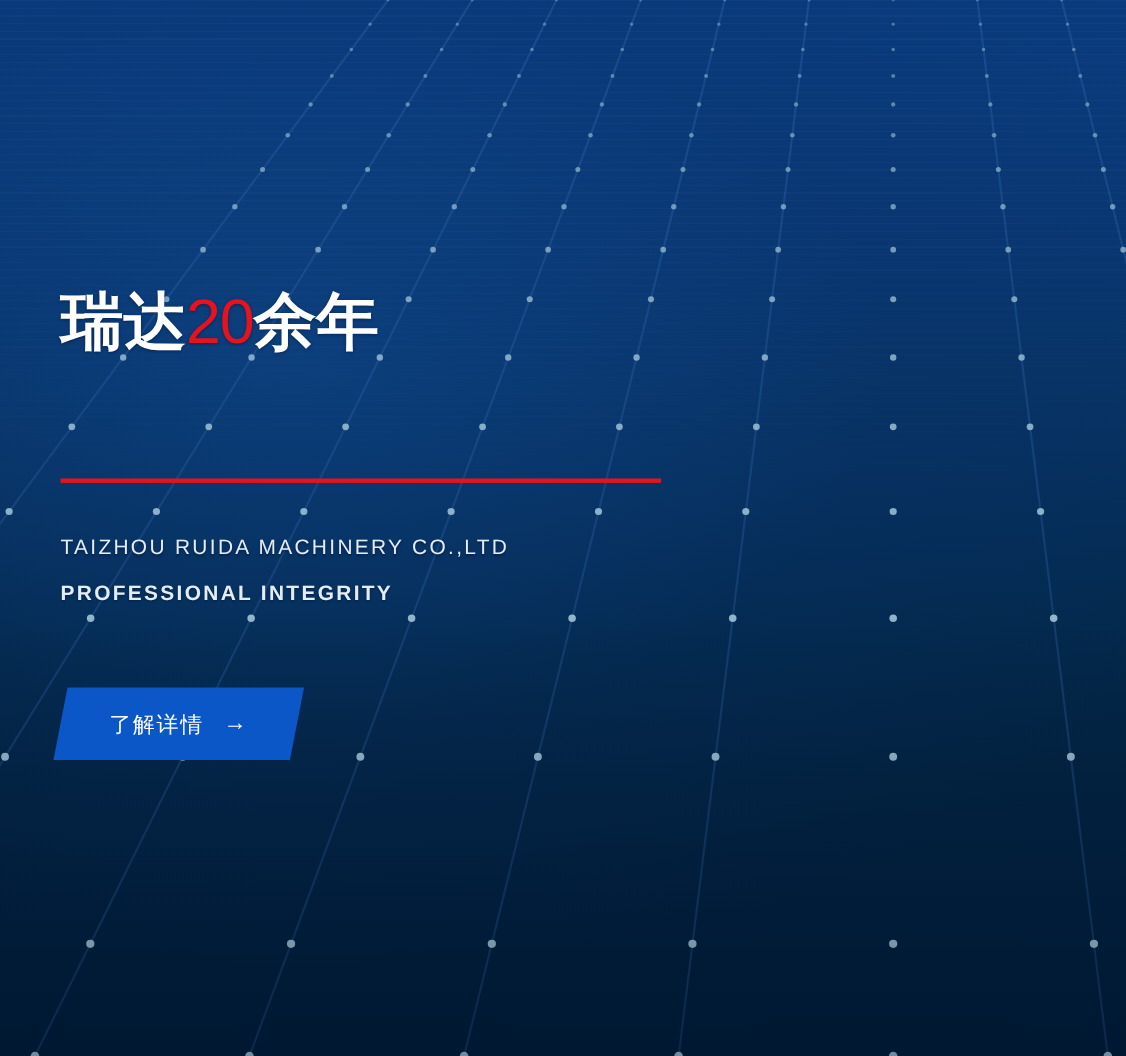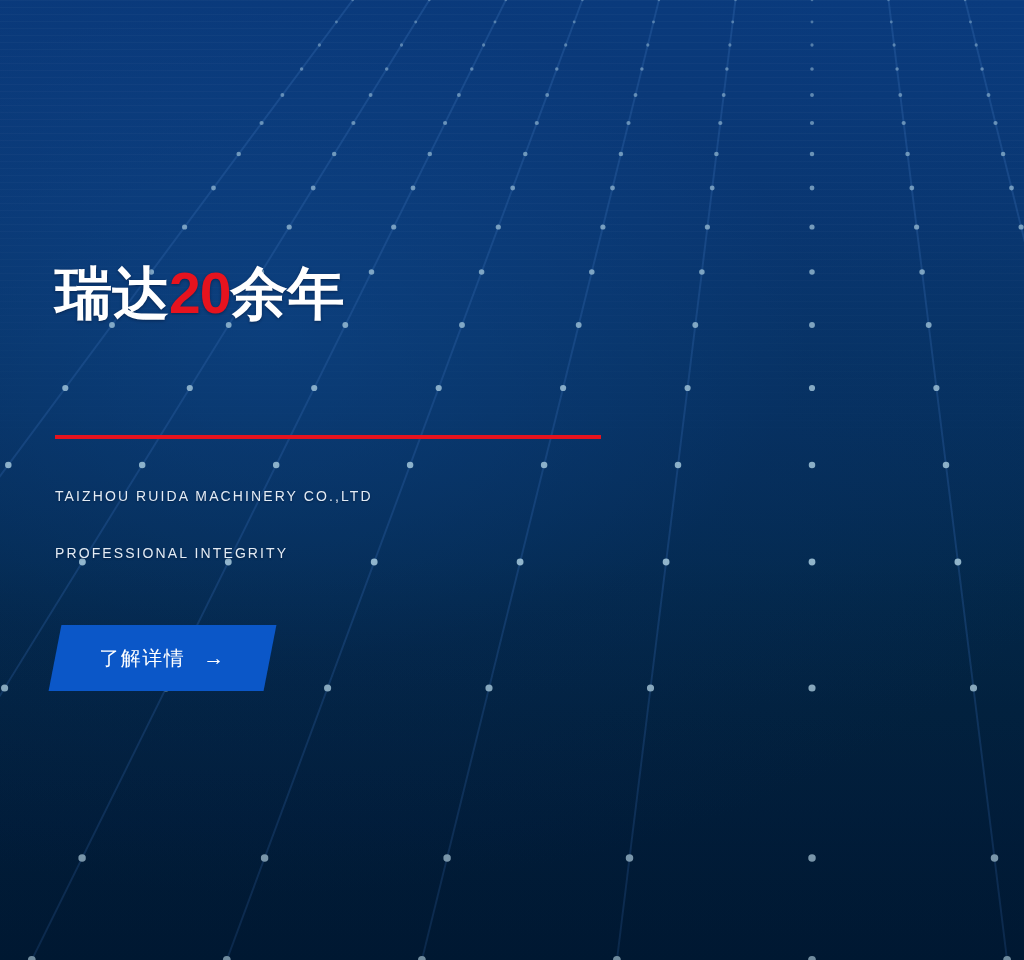--- a/index.html
+++ b/index.html
@@ -103,47 +103,47 @@
     font-size: 57px;
     line-height: 87px;
     font-weight: 700;
     color: #ffffff;
     letter-spacing: 0px;
     white-space: nowrap;
     text-shadow: 0 1px 3px rgba(0,12,36,0.45);
   }
   .headline .num {
     color: #e6131e;
-    font-weight: 700;
+    font-weight: 400;
     letter-spacing: -1px;
   }
   .headline .l2 { display: block; }
 
   .rule {
     position: absolute;
     left: 0;
     top: 435px;
     width: 546px;
     height: 4px;
     background: #e6131e;
   }
 
   .sub {
     position: absolute;
     left: 0;
     margin: 0;
     color: #e4ecf5;
-    font-size: 14px;
+    font-size: 19px;
     letter-spacing: 2.1px;
     font-weight: 400;
     white-space: nowrap;
     text-shadow: 0 1px 2px rgba(0,12,36,0.40);
   }
   .sub.s1 { top: 488px; }
-  .sub.s2 { top: 545px; }
+  .sub.s2 { top: 529px; font-weight: bold; }
 
   
   .cta {
     position: absolute;
     left: 0;
     top: 625px;
     width: 215px;
     height: 66px;
     border: 0;
     padding: 0;

